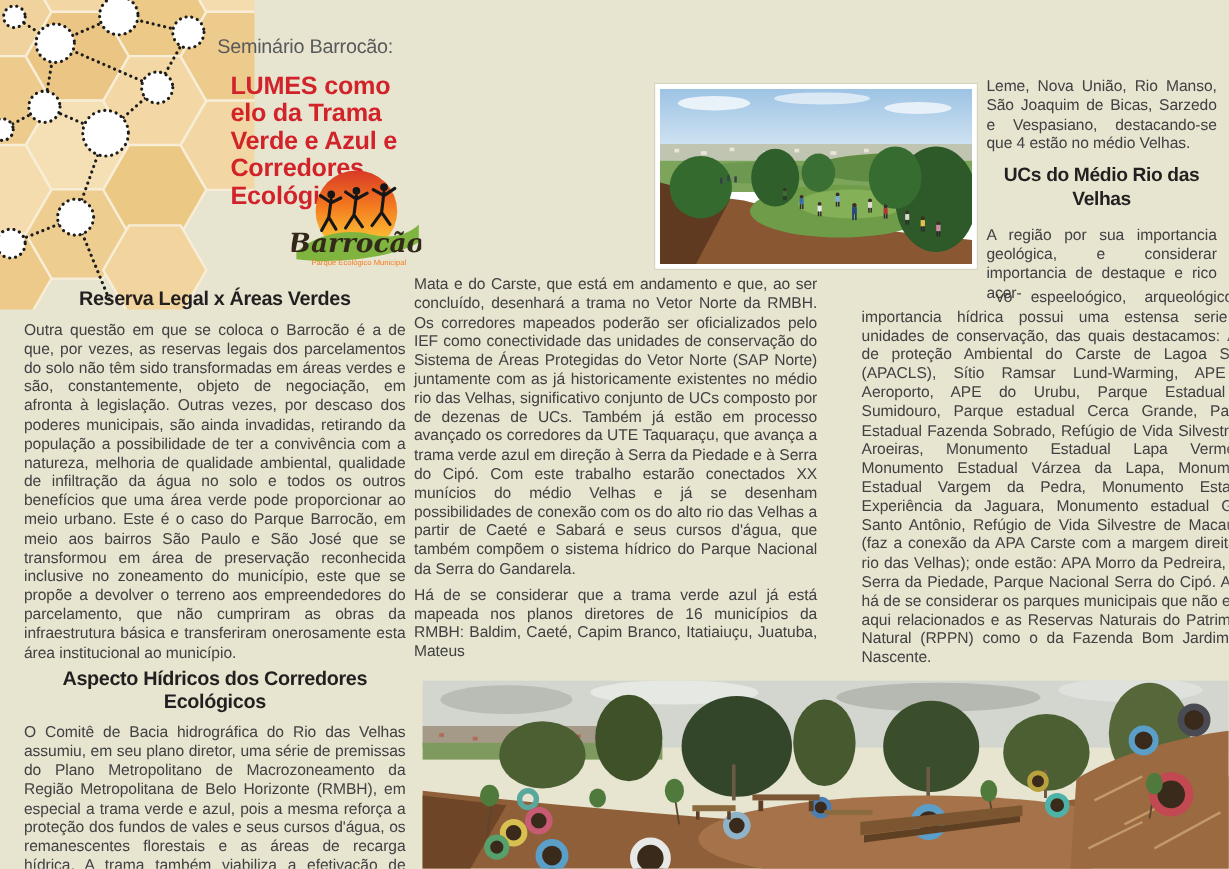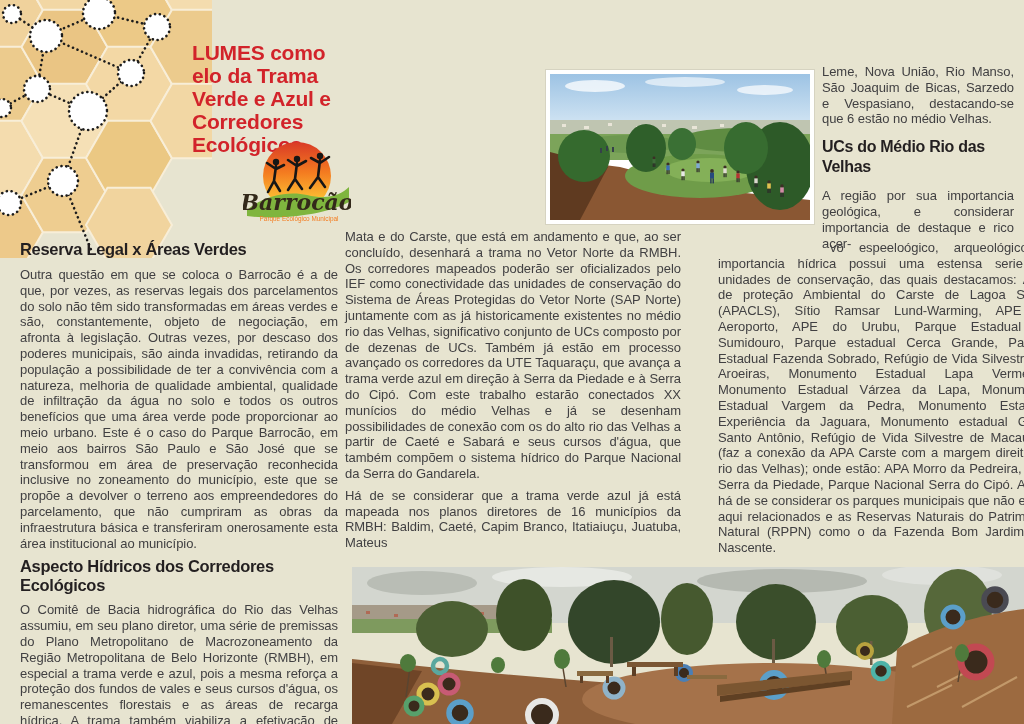--- a/index.html
+++ b/index.html
@@ -10,21 +10,21 @@
     font-family:"Liberation Sans",sans-serif;
     -webkit-font-smoothing:antialiased;
   }
   .abs{position:absolute;}
   
   .masthead{left:181px;top:30px;width:184px;}
   .kicker{font-size:16.5px;color:#58595b;margin:0 0 5px;font-weight:400;letter-spacing:-0.2px;}
   .main-title{font-size:21px;line-height:23px;font-weight:bold;color:#d2232a;margin:11px;letter-spacing:-0.2px;}
   
   .col p{margin:0 0 6px;text-align:justify;font-size:13px;line-height:15.8px;color:#414042;letter-spacing:-0.05px;}
-  .col h2{font-size:16.5px;line-height:19px;margin:0 0 8px;color:#231f20;font-weight:bold;letter-spacing:-0.3px;}
+  .col h2{font-size:16.5px;line-height:19px;margin:0 0 8px;color:#231f20;font-weight:bold;letter-spacing:-0.3px;text-align:center;}
   .col1{left:20px;top:240px;width:318px;}
   .col1 h2.mid{margin-bottom:7px;}
   .col2a{left:345px;top:62px;width:197px;}
   .col2b{left:345px;top:229px;width:336px;}
   .col3a{left:822px;top:64px;width:192px;}
   .col3a h2{margin-top:10px;margin-bottom:11px;font-size:16px;line-height:20px;}
   .col3b{left:718px;top:240px;width:332px;}
   .col3b p.wrapped{text-indent:112px;}
   
   .photo-frame{background:#fff;padding:4px;line-height:0;box-shadow:0 0 0 1px rgba(0,0,0,.07);}
@@ -79,20 +79,21 @@
       <circle cx="37" cy="89" r="13" fill="#ffffff"></circle>
       <circle cx="88" cy="111" r="19" fill="#ffffff"></circle>
       <circle cx="2" cy="108" r="9" fill="#ffffff"></circle>
       <circle cx="63" cy="181" r="15" fill="#ffffff"></circle>
       <circle cx="9" cy="203" r="12" fill="#ffffff"></circle>
     </g>
   </svg>
 </div>
 
 <header class="abs masthead">
+  <p class="kicker">Seminário Barrocão:</p>
   <h1 class="main-title">LUMES como elo da Trama Verde e Azul e Corredores Ecológicos.</h1>
 </header>
 
 <div class="abs logo-box">
   <svg width="108" height="94" viewBox="0 0 108 94">
     <defs>
       <linearGradient id="sungrad" x1="0" y1="0" x2="0" y2="1">
         <stop offset="0" stop-color="#d93a26"></stop>
         <stop offset="0.45" stop-color="#f47c20"></stop>
         <stop offset="1" stop-color="#ffd93b"></stop>
@@ -229,21 +230,21 @@
 
 <section class="abs col col2a">
 </section>
 
 <section class="abs col col2b">
   <p>Mata e do Carste, que está em andamento e que, ao ser concluído, desenhará a trama no Vetor Norte da RMBH. Os corredores mapeados poderão ser oficializados pelo IEF como conectividade das unidades de conservação do Sistema de Áreas Protegidas do Vetor Norte (SAP Norte) juntamente com as já historicamente existentes no médio rio das Velhas, significativo conjunto de UCs composto por de dezenas de UCs. Também já estão em processo avançado os corredores da UTE Taquaraçu, que avança a trama verde azul em direção à Serra da Piedade e à Serra do Cipó. Com este trabalho estarão conectados XX munícios do médio Velhas e já se desenham possibilidades de conexão com os do alto rio das Velhas a partir de Caeté e Sabará e seus cursos d'água, que também compõem o sistema hídrico do Parque Nacional da Serra do Gandarela.</p>
   <p>Há de se considerar que a trama verde azul já está mapeada nos planos diretores de 16 municípios da RMBH: Baldim, Caeté, Capim Branco, Itatiaiuçu, Juatuba, Mateus</p>
 </section>
 
 <section class="abs col col3a">
-  <p>Leme, Nova União, Rio Manso, São Joaquim de Bicas, Sarzedo e Vespasiano, destacando-se que 6 estão no médio Velhas.</p>
+  <p>Leme, Nova União, Rio Manso, São Joaquim de Bicas, Sarzedo e Vespasiano, destacando-se que 4 estão no médio Velhas.</p>
   <h2>UCs do Médio Rio das Velhas</h2>
   <p>A região por sua importancia geológica, e considerar importancia de destaque e rico acer-</p>
 </section>
 
 <section class="abs col col3b">
   <p class="wrapped">vo espeeloógico, arqueológico e importancia hídrica possui uma estensa serie de unidades de conservação, das quais destacamos: Área de proteção Ambiental do Carste de Lagoa Santa (APACLS), Sítio Ramsar Lund-Warming, APE do Aeroporto, APE do Urubu, Parque Estadual do Sumidouro, Parque estadual Cerca Grande, Parque Estadual Fazenda Sobrado, Refúgio de Vida Silvestre de Aroeiras, Monumento Estadual Lapa Vermelha, Monumento Estadual Várzea da Lapa, Monumento Estadual Vargem da Pedra, Monumento Estadual Experiência da Jaguara, Monumento estadual Gruta Santo Antônio, Refúgio de Vida Silvestre de Macaúbas (faz a conexão da APA Carste com a margem direita do rio das Velhas); onde estão: APA Morro da Pedreira, APA Serra da Piedade, Parque Nacional Serra do Cipó. Ainda há de se considerar os parques municipais que não estão aqui relacionados e as Reservas Naturais do Patrimônio Natural (RPPN) como o da Fazenda Bom Jardim  Sol Nascente.</p>
 </section>
 
 <figure class="abs photo2" style="margin:0">
   <svg width="672" height="157" viewBox="0 0 672 157">

